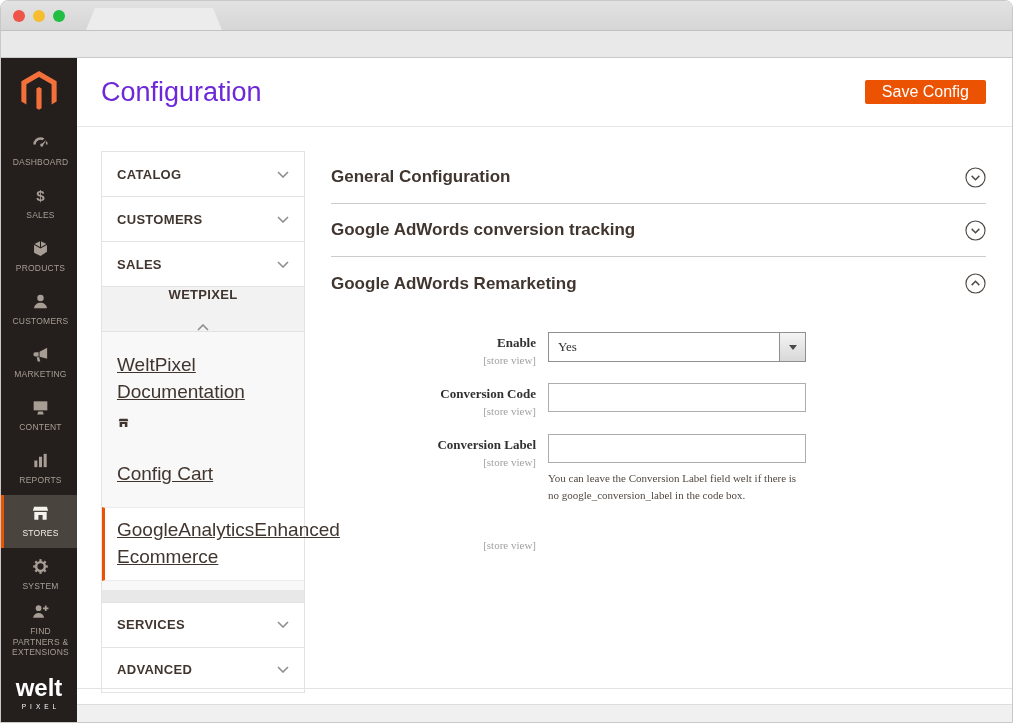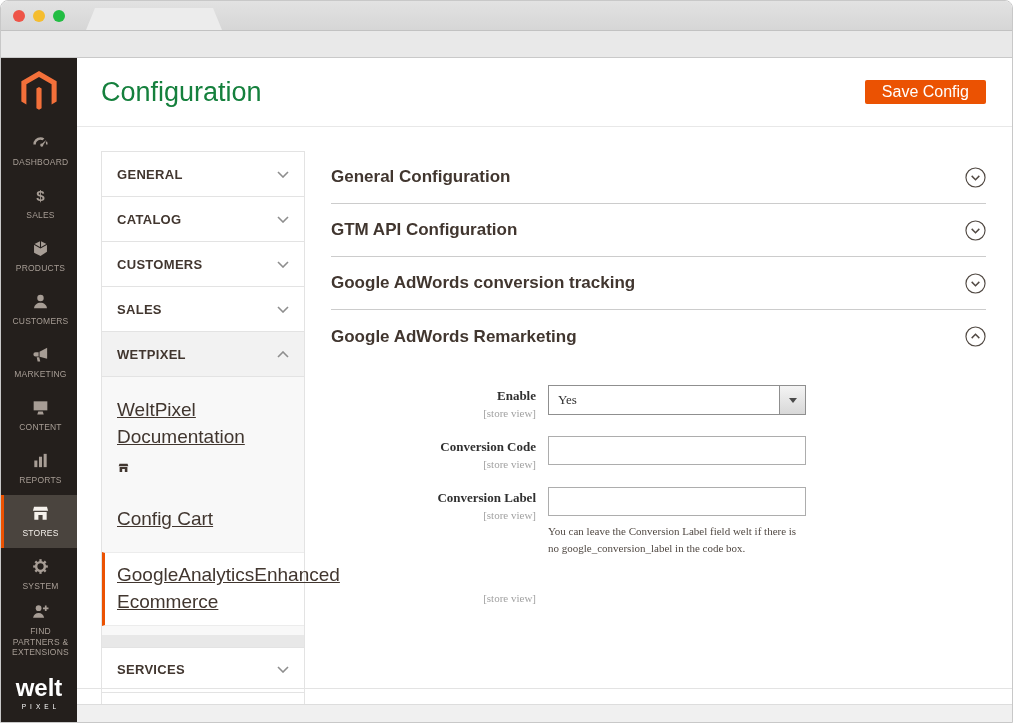--- a/index.html
+++ b/index.html
@@ -29,30 +29,30 @@
   .side-item svg { display:block; }
   .side-item.active { background:#4a443e; border-left-color:#eb5202; color:#f5f1ec; }
   .side-item.tall { height:58px; }
   .welt-logo { margin-top:auto; padding:8px 0 12px; text-align:center; flex:none; }
   .welt-logo .welt { color:#fff; font-size:24px; font-weight:bold; line-height:1; }
   .welt-logo .pixel { color:#fff; font-size:6.5px; letter-spacing:4px; margin-top:3px; margin-left:4px; }
 
   
   .main { flex:1; display:flex; flex-direction:column; background:#fff; min-width:0; }
   .page-header { height:69px; flex:none; display:flex; align-items:center; justify-content:space-between; padding:0 26px 0 24px; border-bottom:1px solid #e8e8e8; }
-  .page-title { font-size:27px; font-weight:400; color:#15803d; }
+  .page-title { font-size:27px; font-weight:400; color:#6d28d9; }
   .save-btn { background:#eb5202; color:#fff; border:none; font-family:inherit; font-size:16px; font-weight:400; padding:3px 17px; border-radius:2px; cursor:pointer; }
 
   .content { flex:1; display:flex; padding:24px 24px 0 24px; gap:26px; min-height:0; }
 
   
   .config-nav { width:204px; flex:none; border:1px solid #e3e3e3; border-bottom:none; align-self:flex-start; }
   .cfg-section { height:45px; background:#fff; display:flex; align-items:center; justify-content:space-between; padding:0 15px; border-bottom:1px solid #e3e3e3; cursor:pointer; }
   .cfg-section .cfg-label { font-size:13px; font-weight:700; color:#41362f; letter-spacing:.3px; }
-  .cfg-section.open { background:#f2f2f2; }
+  .cfg-section.open { background:#f2f2f2;flex-direction:column; }
   .chev { display:flex; }
   .chev.up svg { transform:rotate(180deg); }
 
   .cfg-subpanel { background:#f8f8f8; border-bottom:1px solid #e3e3e3; padding-top:20px; }
   .cfg-subitem { padding:0 15px; font-size:19px; color:#41362f; cursor:pointer; line-height:1.4;text-decoration:underline; }
   .doc-icon { display:block; margin-top:5px; }
   .cfg-subitem.quick { margin-top:24px; }
   .cfg-subitem.active-item { margin-top:20px; background:#fff; border-top:1px solid #ececec; border-bottom:1px solid #ececec; border-left:3px solid #eb5202; padding:9px 12px; }
   .cfg-strip { height:12px; background:#e8e8e8; margin-top:9px; }
 
@@ -210,28 +210,20 @@
 
       <header class="page-header">
         <h1 class="page-title">Configuration</h1>
         <button class="save-btn">Save Config</button>
       </header>
 
       <div class="content">
 
         <nav class="config-nav">
 
-          <div class="cfg-section">
-            <span class="cfg-label">GENERAL</span>
-            <span class="chev">
-              <svg width="12" height="7" viewBox="0 0 12 7">
-                  <path d="M1 1l5 5 5-5" fill="none" stroke="#8e8e8e" stroke-width="1.6"></path>
-                </svg>
-            </span>
-          </div>
 
           <div class="cfg-section">
             <span class="cfg-label">CATALOG</span>
             <span class="chev">
               <svg width="12" height="7" viewBox="0 0 12 7">
                   <path d="M1 1l5 5 5-5" fill="none" stroke="#8e8e8e" stroke-width="1.6"></path>
                 </svg>
             </span>
           </div>
 
@@ -306,29 +298,20 @@
           <div class="acc-row">
             <span class="acc-title">General Configuration</span>
             <span class="circ-chev">
               <svg width="21" height="21" viewBox="0 0 22 22">
                   <circle cx="11" cy="11" r="10" fill="none" stroke="#514943" stroke-width="1.2"></circle>
                   <path d="M7 9.3l4 4 4-4" fill="none" stroke="#514943" stroke-width="1.5"></path>
                 </svg>
             </span>
           </div>
 
-          <div class="acc-row">
-            <span class="acc-title">GTM API Configuration</span>
-            <span class="circ-chev">
-              <svg width="21" height="21" viewBox="0 0 22 22">
-                  <circle cx="11" cy="11" r="10" fill="none" stroke="#514943" stroke-width="1.2"></circle>
-                  <path d="M7 9.3l4 4 4-4" fill="none" stroke="#514943" stroke-width="1.5"></path>
-                </svg>
-            </span>
-          </div>
 
           <div class="acc-row">
             <span class="acc-title">Google AdWords conversion tracking</span>
             <span class="circ-chev">
               <svg width="21" height="21" viewBox="0 0 22 22">
                   <circle cx="11" cy="11" r="10" fill="none" stroke="#514943" stroke-width="1.2"></circle>
                   <path d="M7 9.3l4 4 4-4" fill="none" stroke="#514943" stroke-width="1.5"></path>
                 </svg>
             </span>
           </div>

